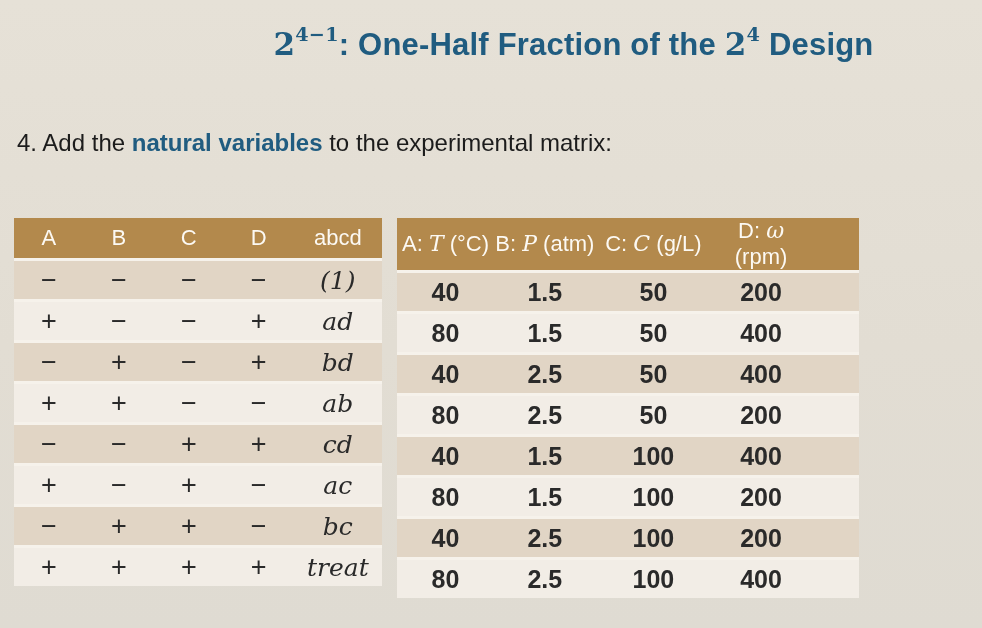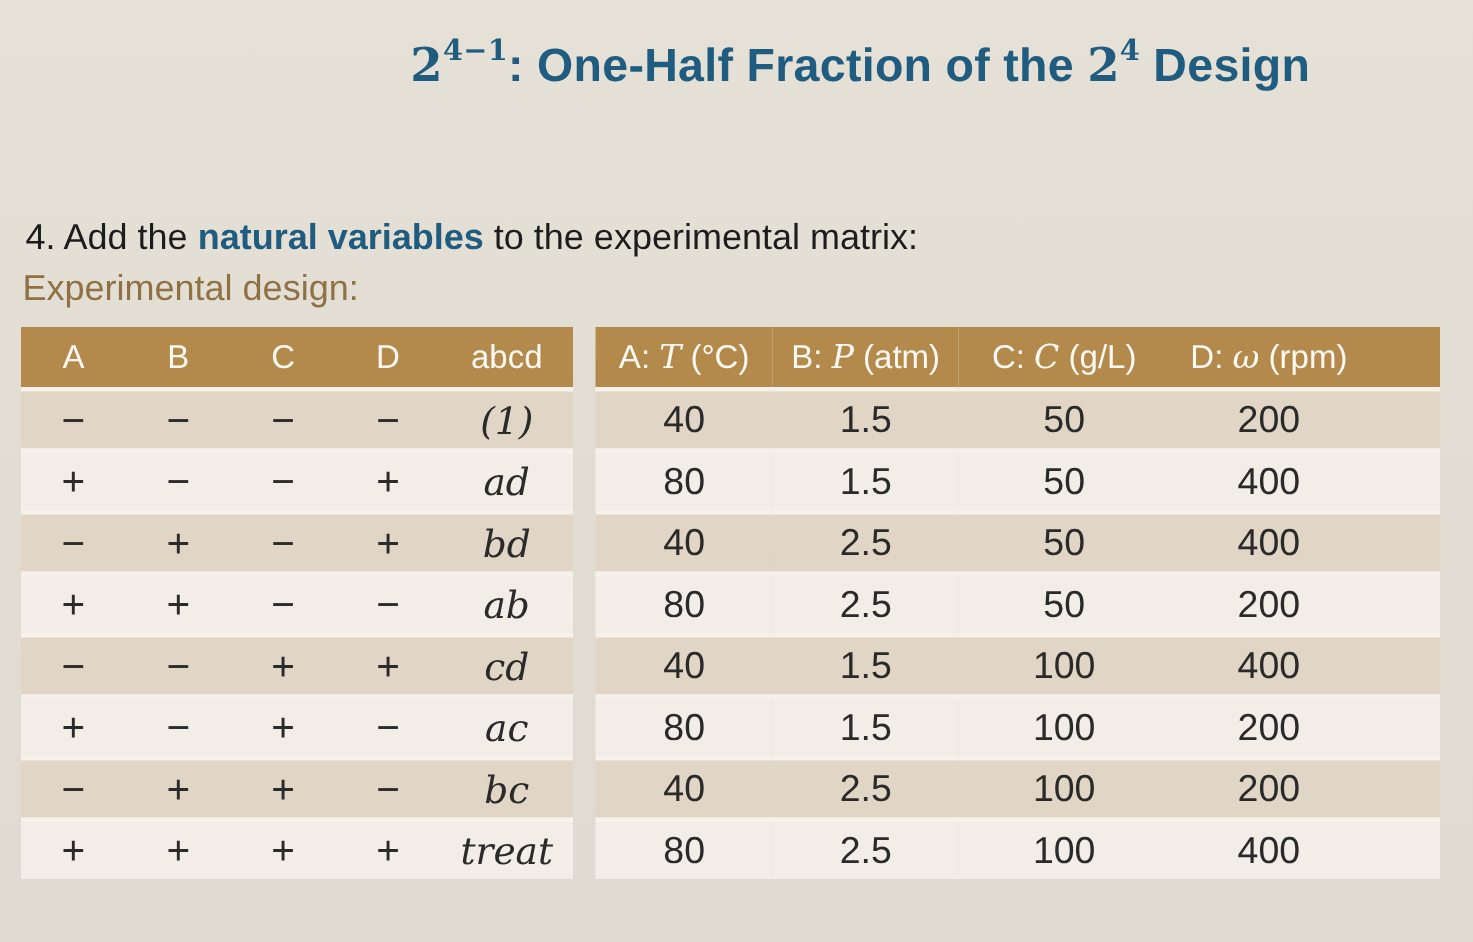--- a/index.html
+++ b/index.html
@@ -38,21 +38,20 @@
     line-height: 0;
   }
 
   
   .instruction {
     position: absolute;
     top: 129px;
     left: 17px;
     font-size: 24px;
     color: #1c1c1c;
-    margin-top: 16px;
   }
   .instruction .hl {
     color: #205c80;
     font-weight: bold;
   }
 
   
   .subheading {
     position: absolute;
     top: 179px;
@@ -69,21 +68,21 @@
     display: flex;
     gap: 15px;
     align-items: flex-start;
   }
   table.tbl {
     border-collapse: separate;
     border-spacing: 0;
     table-layout: fixed;
   }
   table.design { width: 368px; }
-  table.natural { width: 563px; }
+  table.natural { width: 462px; }
 
   .tbl thead th {
     background: #b3894c;
     color: #fcf9f3;
     font-weight: normal;
     font-size: 22px;
     height: 40px;
     text-align: center;
     vertical-align: middle;
   }
@@ -105,37 +104,36 @@
     font-style: italic;
     font-size: 25px;
   }
 
   
   .natural thead th .mvar {
     font-family: "DejaVu Serif", serif;
     font-style: italic;
     font-weight: normal;
   }
-  .natural tbody td { font-size: 25px; }
+  .natural tbody td { font-size: 25px; font-weight: bold; }
   .natural th:last-child, .natural td:last-child { padding-right: 48px; }
 </style>
 </head>
 <body>
 
 <div class="slide">
 
   <div class="title">
     <span class="math"><span>2</span><sup>4−1</sup></span><span>: </span><span>One-Half Fraction of the </span><span class="math"><span>2</span><sup>4</sup></span><span> Design</span>
   </div>
 
   <div class="instruction">
     <span>4. Add the </span><span class="hl">natural variables</span><span> to the experimental matrix:</span>
   </div>
 
-  <div class="subheading">Experimental design:</div>
 
   <div class="tables">
 
     <table class="tbl design">
       <colgroup>
         <col style="width:19%">
           <col style="width:19%">
           <col style="width:19%">
           <col style="width:19%">
           <col style="width:24%">

